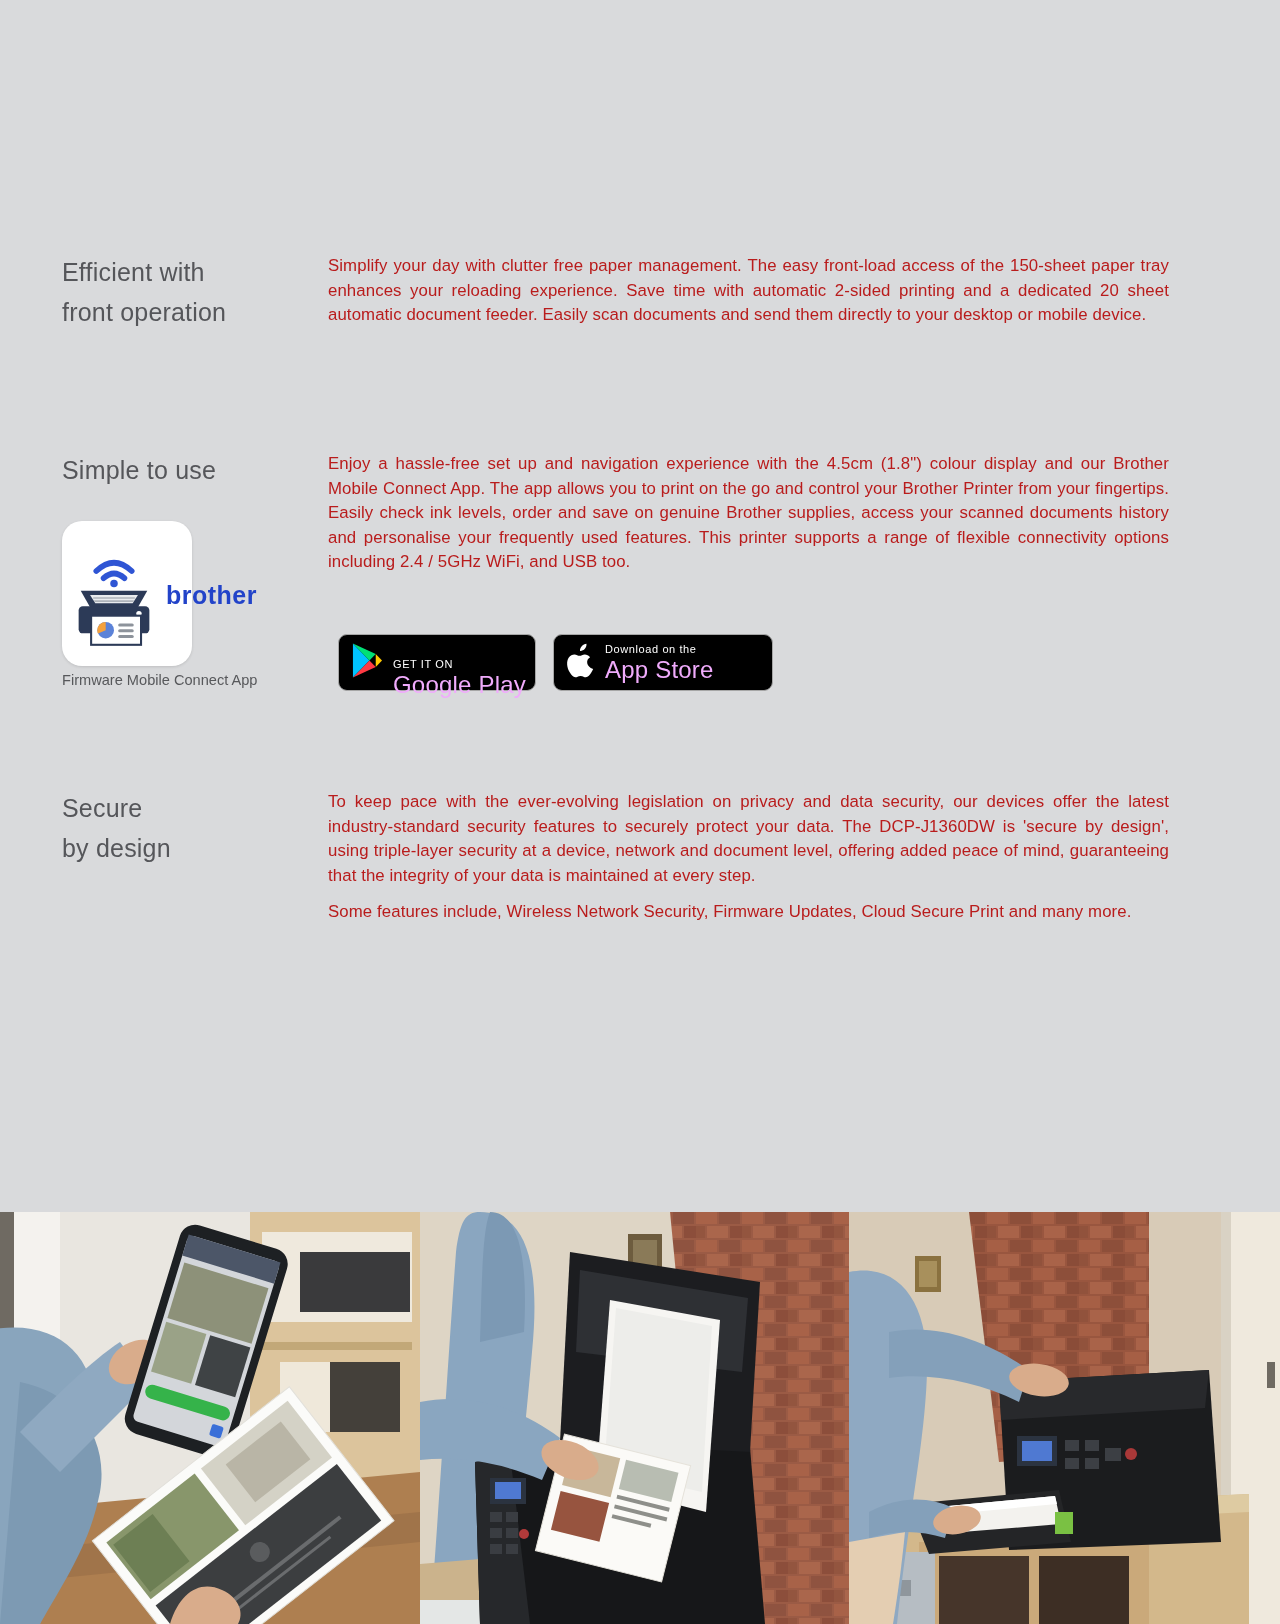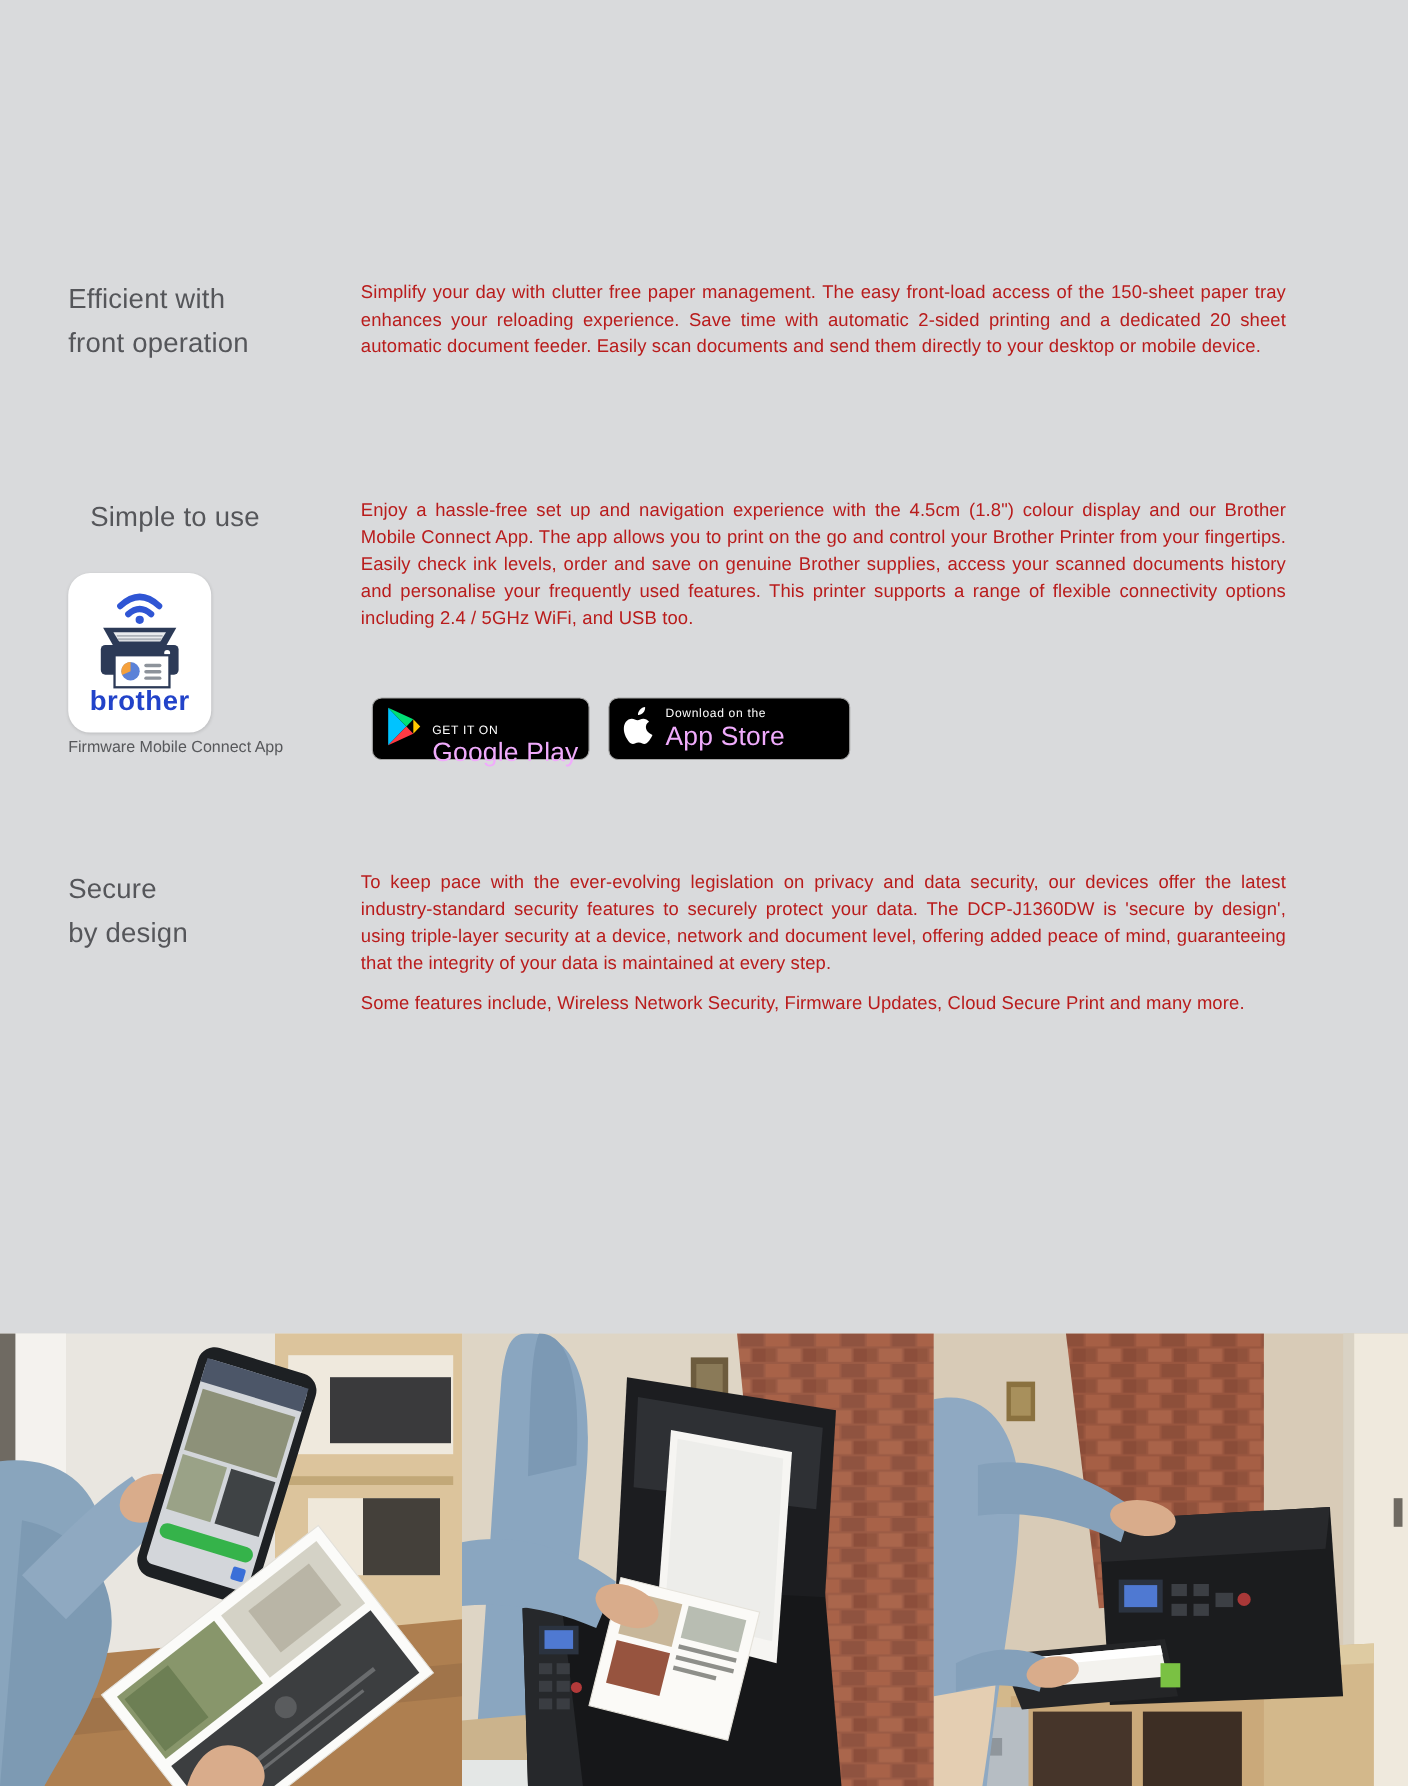--- a/index.html
+++ b/index.html
@@ -35,21 +35,21 @@
   .app-icon {
     position: absolute;
     left: 62px;
     top: 521px;
     width: 130px;
     height: 145px;
     background: #ffffff;
     border-radius: 20px;
     box-shadow: 0 1px 3px rgba(0,0,0,0.12);
     display: flex;
-    flex-direction: column;
+    flex-direction: row;
     align-items: center;
     justify-content: flex-start;
     padding-top: 8px;
   }
   .app-icon svg { display: block; }
   .app-wordmark {
     font-size: 25px;
     font-weight: bold;
     color: #2243c9;
     letter-spacing: 0.5px;
@@ -99,21 +99,21 @@
 <body>
 
 <div class="page">
 
   <div class="heading" style="top:252px;">
     <div>Efficient with</div>
     <div>front operation</div>
   </div>
   <div class="body-text" style="top:254px;">Simplify your day with clutter free paper management. The easy front-load access of the 150-sheet paper tray enhances your reloading experience. Save time with automatic 2-sided printing and a dedicated 20 sheet automatic document feeder. Easily scan documents and send them directly to your desktop or mobile device.</div>
 
-  <div class="heading" style="top:450px;margin-left:20px;">
+  <div class="heading" style="top:450px;">
     <div>Simple to use</div>
   </div>
   <div class="body-text" style="top:452px;">Enjoy a hassle-free set up and navigation experience with the 4.5cm (1.8") colour display and our Brother Mobile Connect App. The app allows you to print on the go and control your Brother Printer from your fingertips. Easily check ink levels, order and save on genuine Brother supplies, access your scanned documents history and personalise your frequently used features. This printer supports a range of flexible connectivity options including 2.4 / 5GHz WiFi, and USB too.</div>
 
   <div class="app-icon">
     <span>
       <svg width="104" height="98" viewBox="0 0 100 94">
 
         <path d="M33,21 Q50,5 67,21" fill="none" stroke="#2f55d4" stroke-width="5.5" stroke-linecap="round"></path>
         <path d="M40,28 Q50,19 60,28" fill="none" stroke="#2f55d4" stroke-width="5.5" stroke-linecap="round"></path>

